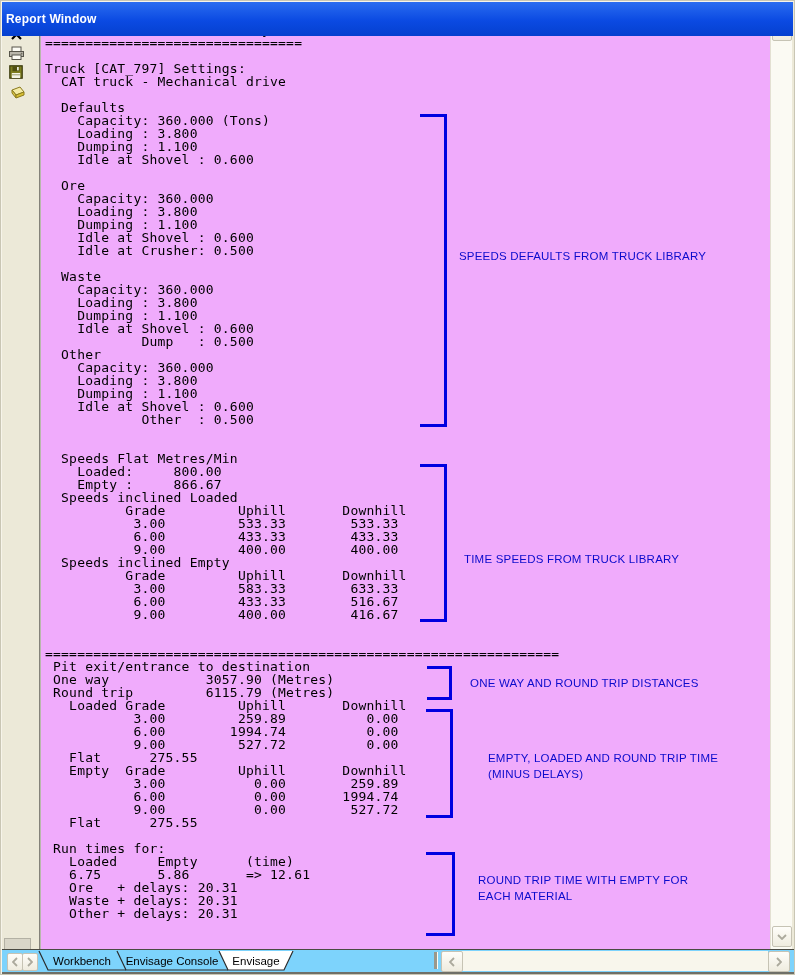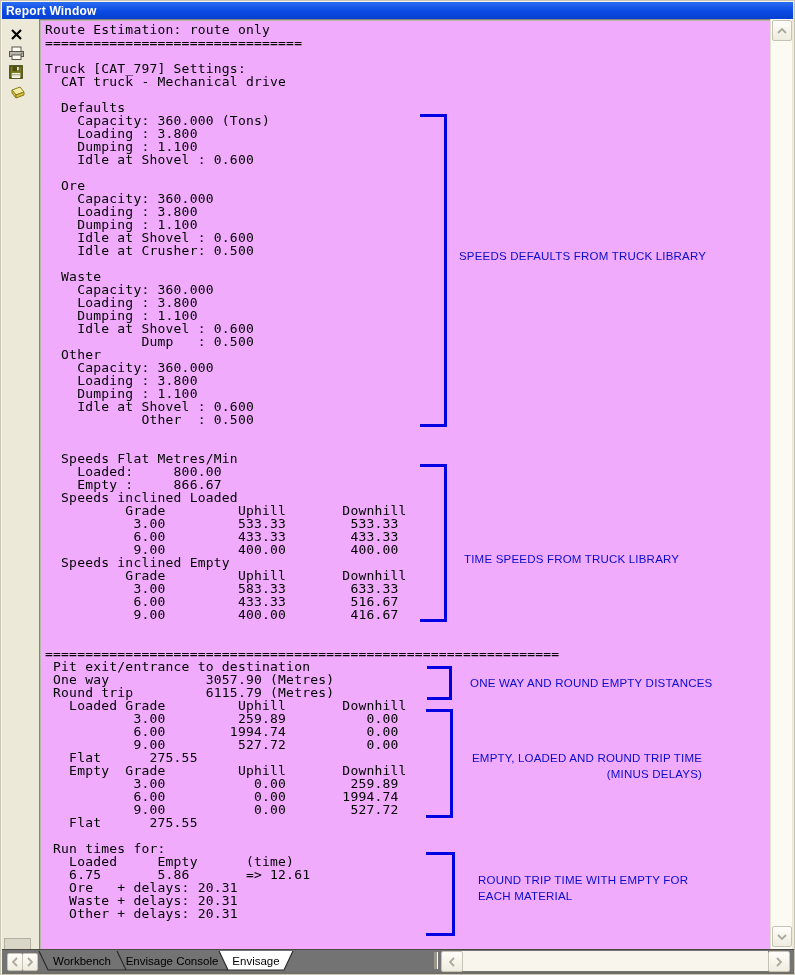--- a/index.html
+++ b/index.html
@@ -4,21 +4,21 @@
 <style>
   html,body{margin:0;padding:0;}
   body{
     width:795px;height:975px;position:relative;overflow:hidden;
     background:#ECE9D8;
     font-family:"Liberation Sans",sans-serif;
   }
   .frame-outline{position:absolute;inset:0;box-shadow:inset 0 0 0 1px #c9c6b4, inset 1px 1px 0 1px #f6f4ea;pointer-events:none;z-index:50;}
   
   .titlebar{
-    position:absolute;left:2px;top:2px;width:791px;height:17px;
+    position:absolute;left:2px;top:2px;width:791px;height:34px;
     background:linear-gradient(#2a6cf0 0%, #0b4ae2 55%, #0540cf 100%);
     display:flex;align-items:center;z-index:10;
   }
   .titlebar .title{color:#fff;font-size:12px;font-weight:bold;padding-left:4px;letter-spacing:0.2px;}
   .win-close{
     position:absolute;right:3px;top:2px;width:13px;height:13px;
     background:linear-gradient(#fdfcf7,#d9d6c8);
     border:1px solid #4a483e;display:flex;align-items:center;justify-content:center;cursor:default;
   }
   
@@ -47,21 +47,21 @@
   
   .vscroll{position:absolute;left:770px;top:19px;width:21px;height:930px;background:#FBFAF3;border-left:1px solid #e3e0d2;z-index:6;}
   .sb-btn{
     position:absolute;background:linear-gradient(#fefdf9,#efecdf);
     border:1px solid #c6c3b4;border-radius:2px;
     display:flex;align-items:center;justify-content:center;
   }
   .vscroll .up{left:1px;top:1px;width:18px;height:19px;}
   .vscroll .down{left:1px;top:907px;width:18px;height:19px;}
   
-  .bottombar{position:absolute;left:0;top:949px;width:795px;height:23px;background:#737373;border-top:1px solid #4a4a42;z-index:6;}
+  .bottombar{position:absolute;left:0;top:949px;width:795px;height:23px;background:#7dd3fc;border-top:1px solid #4a4a42;z-index:6;}
   .tabnav{position:absolute;top:3px;width:14px;height:16px;}
   .tabs-svg{position:absolute;left:36px;top:0px;}
   .tabs-svg text{font-family:"Liberation Sans",sans-serif;font-size:11.5px;fill:#000;}
   .splitter{position:absolute;left:434px;top:2px;width:3px;height:17px;background:#9a988c;border-right:1px solid #fdfcf4;}
   .htrack{position:absolute;left:461px;top:1px;width:307px;height:20px;background:#F8F6EC;}
   .h-left{left:441px;top:1px;width:20px;height:19px;}
   .h-right{left:768px;top:1px;width:20px;height:19px;}
   .bottom-edge{position:absolute;left:0;top:972px;width:795px;height:3px;background:#6f6f67;z-index:7;}
   .corner-box{position:absolute;left:4px;top:938px;width:25px;height:11px;background:#d9d6c8;border:1px solid #b3b1a4;z-index:6;}
 </style>
@@ -183,24 +183,24 @@
    Other + delays: 20.31</pre>
 </div>
 
 <div class="bracket" style="left:420px;top:114px;width:24px;height:307px;"></div>
 <div class="ann-label" style="left:459px;top:249px;">SPEEDS DEFAULTS FROM TRUCK LIBRARY</div>
 
 <div class="bracket" style="left:420px;top:464px;width:24px;height:152px;"></div>
 <div class="ann-label" style="left:464px;top:552px;">TIME SPEEDS FROM TRUCK LIBRARY</div>
 
 <div class="bracket" style="left:427px;top:666px;width:22px;height:28px;"></div>
-<div class="ann-label" style="left:470px;top:676px;">ONE WAY AND ROUND EMPTY DISTANCES</div>
+<div class="ann-label" style="left:470px;top:676px;">ONE WAY AND ROUND TRIP DISTANCES</div>
 
 <div class="bracket" style="left:426px;top:709px;width:24px;height:103px;"></div>
-<div class="ann-label" style="left:472px;top:751px;text-align:right;">EMPTY, LOADED AND ROUND TRIP TIME
+<div class="ann-label" style="left:488px;top:751px;">EMPTY, LOADED AND ROUND TRIP TIME
 (MINUS DELAYS)</div>
 
 <div class="bracket" style="left:426px;top:852px;width:26px;height:78px;"></div>
 <div class="ann-label" style="left:478px;top:873px;">ROUND TRIP TIME WITH EMPTY FOR
 EACH MATERIAL</div>
 
 <div class="vscroll">
   <div class="sb-btn up">
     <svg width="10" height="6" viewBox="0 0 10 6">
       <path d="M1,5 L5,1 L9,5" fill="none" stroke="#aba99c" stroke-width="1.8"></path>

